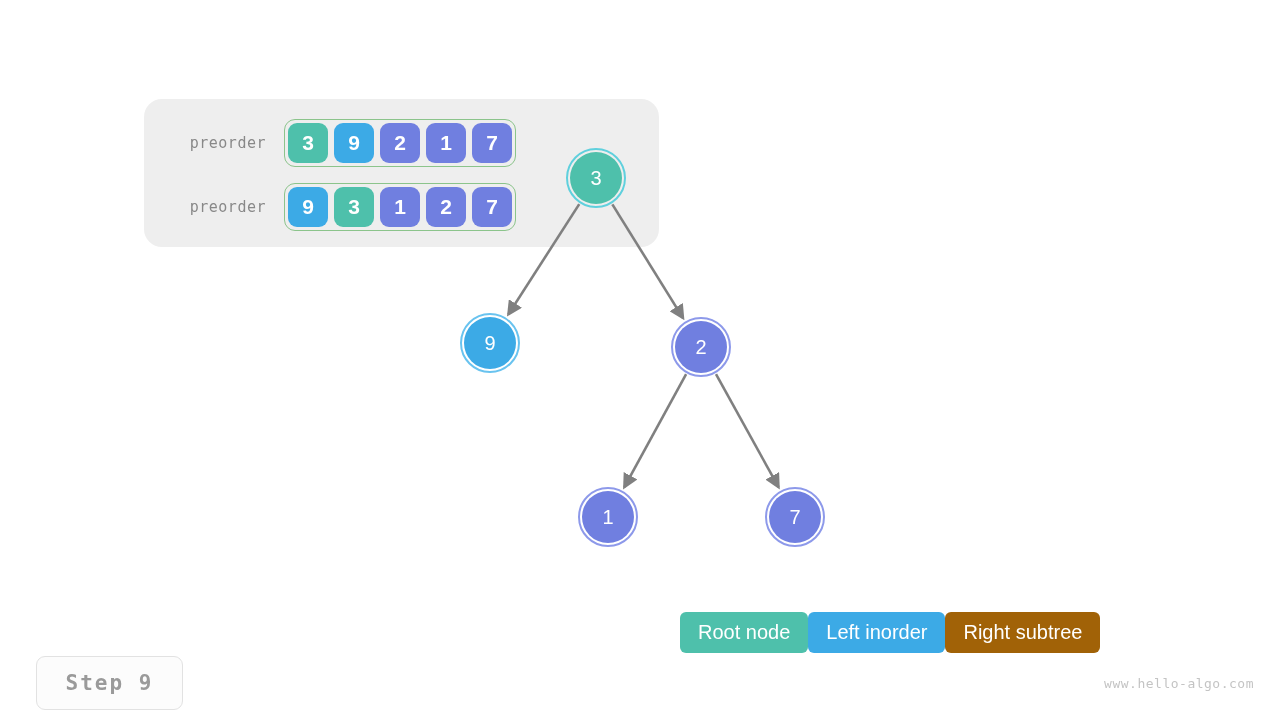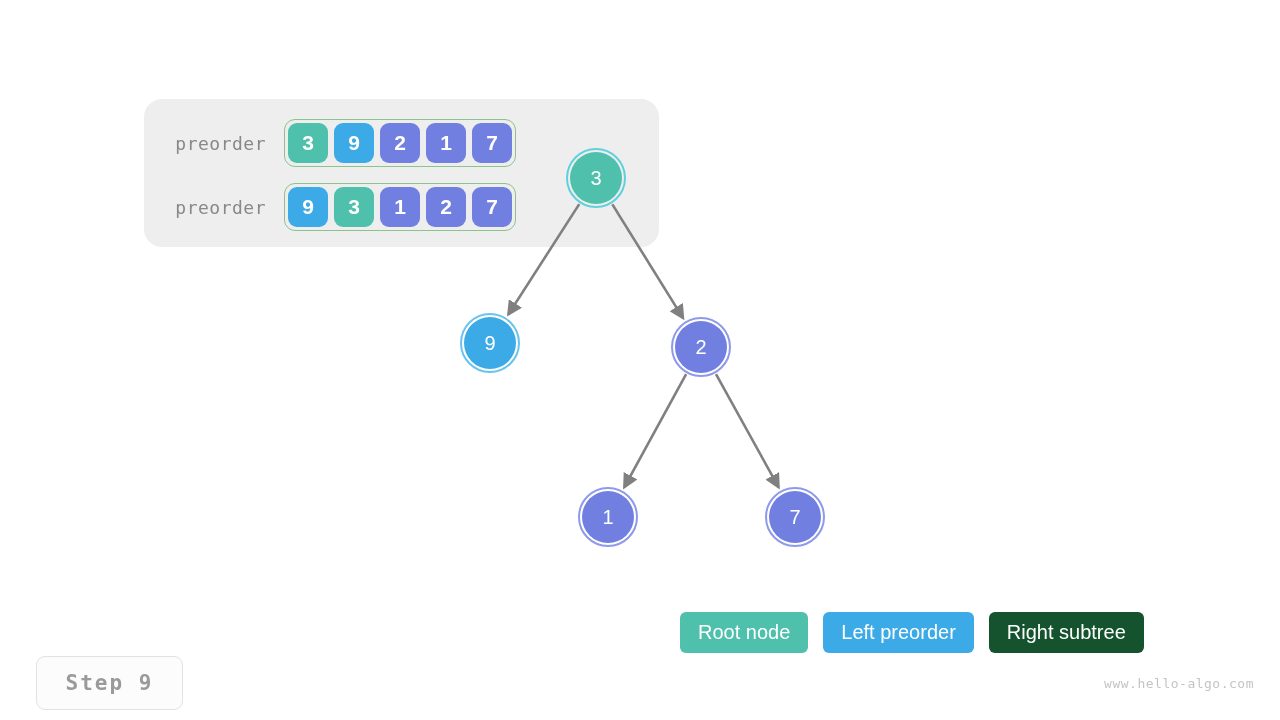--- a/index.html
+++ b/index.html
@@ -34,21 +34,21 @@
     align-items: center;
     height: 52px;
     margin-bottom: 12px;
   }
   .array-label {
     width: 140px;
     text-align: right;
     padding-right: 18px;
     box-sizing: border-box;
     font-family: "DejaVu Sans Mono", "Liberation Mono", monospace;
-    font-size: 18px;
+    font-size: 15px;
     color: #888888;
     letter-spacing: 0.5px;
   }
   .array-cells {
     display: flex;
     align-items: center;
     gap: 6px;
     border: 1.5px solid #8bc48b;
     border-radius: 11px;
     padding: 3px;
@@ -102,21 +102,20 @@
     pointer-events: none;
     z-index: 2;
   }
 
   
   #legend {
     position: absolute;
     left: 680px;
     top: 612px;
     display: flex;
-    gap: 15px;
     z-index: 4;
   }
   .legend-btn {
     height: 41px;
     border-radius: 6px;
     display: flex;
     align-items: center;
     justify-content: center;
     color: #ffffff;
     font-size: 20px;
@@ -207,22 +206,22 @@
       <div class="tree-node" style="left: 675px; top: 321px; background: rgb(112, 127, 224);">2</div>
       <div class="ring" style="left: 578px; top: 487px; border-color: rgb(141, 153, 234);"></div>
       <div class="tree-node" style="left: 582px; top: 491px; background: rgb(112, 127, 224);">1</div>
       <div class="ring" style="left: 765px; top: 487px; border-color: rgb(141, 153, 234);"></div>
       <div class="tree-node" style="left: 769px; top: 491px; background: rgb(112, 127, 224);">7</div>
     </div>
 </div>
 
 <div id="legend">
     <div class="legend-btn" style="background: rgb(78, 192, 171);">Root node</div>
-    <div class="legend-btn" style="background: rgb(60, 170, 230);">Left preorder</div>
-    <div class="legend-btn" style="background: #14532d;">Right subtree</div>
+    <div class="legend-btn" style="background: rgb(60, 170, 230);">Left inorder</div>
+    <div class="legend-btn" style="background: #a16207;">Right subtree</div>
   </div>
 
 <div id="step-box">
   <span>Step  9</span>
 </div>
 
 <div id="watermark">
   <span>www.hello-algo.com</span>
 </div>
 

